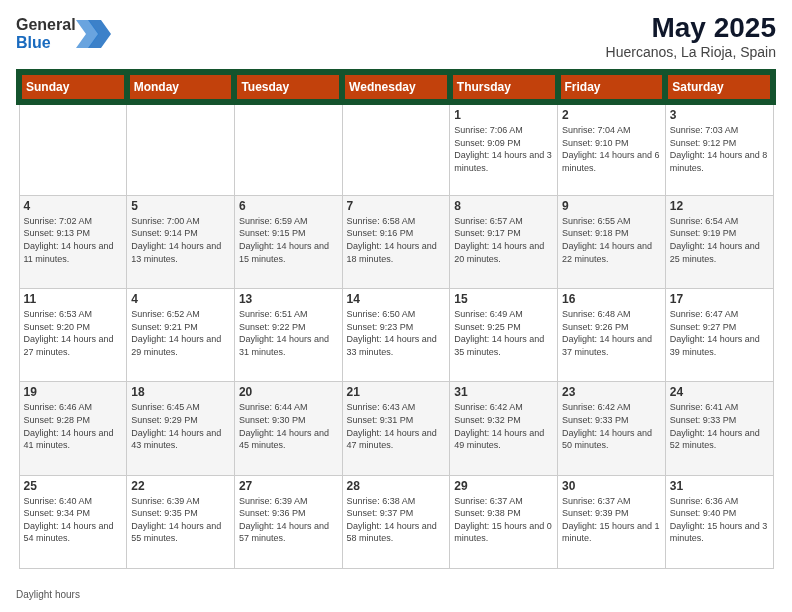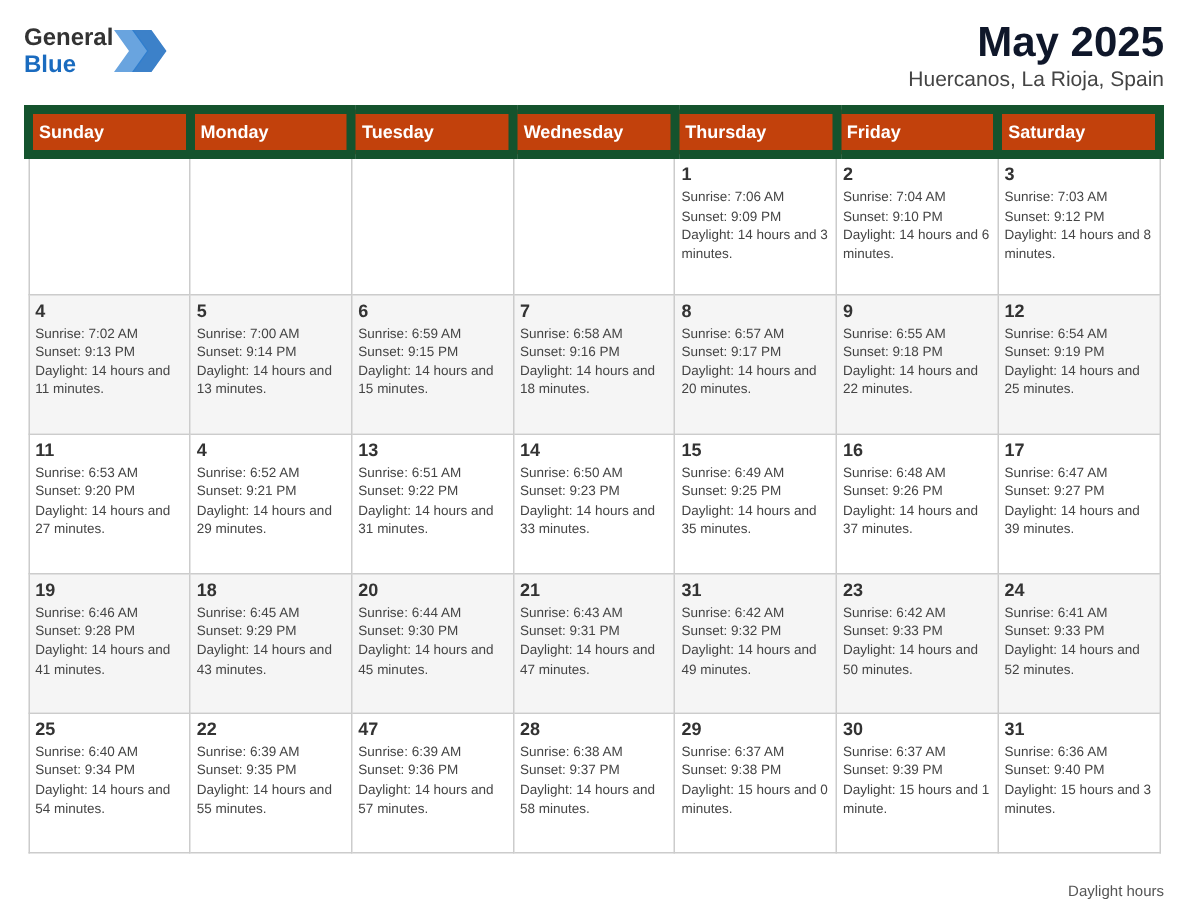--- a/index.html
+++ b/index.html
@@ -80,21 +80,21 @@
       color: #444;
       line-height: 1.4;
     }
     .empty-cell {
       background: #fff !important;
     }
     .footer-note {
       font-size: 10px;
       color: #555;
       margin-top: 20px;
-      text-align: right;
+      text-align: left;
     }
   </style>
 </head>
 <body>
 
 <div class="page">
   <div class="header">
     <div class="logo">
       <div>
         <svg width="110" height="45" viewBox="0 0 110 45">
@@ -288,21 +288,21 @@
             Sunrise: 6:40 AM<br>Sunset: 9:34 PM<br>Daylight: 14 hours and 54 minutes.
           </div>
           </td>
           <td>
             <span class="day-number">22</span>
           <div class="day-info">
             Sunrise: 6:39 AM<br>Sunset: 9:35 PM<br>Daylight: 14 hours and 55 minutes.
           </div>
           </td>
           <td>
-            <span class="day-number">47</span>
+            <span class="day-number">27</span>
           <div class="day-info">
             Sunrise: 6:39 AM<br>Sunset: 9:36 PM<br>Daylight: 14 hours and 57 minutes.
           </div>
           </td>
           <td>
             <span class="day-number">28</span>
           <div class="day-info">
             Sunrise: 6:38 AM<br>Sunset: 9:37 PM<br>Daylight: 14 hours and 58 minutes.
           </div>
           </td>

